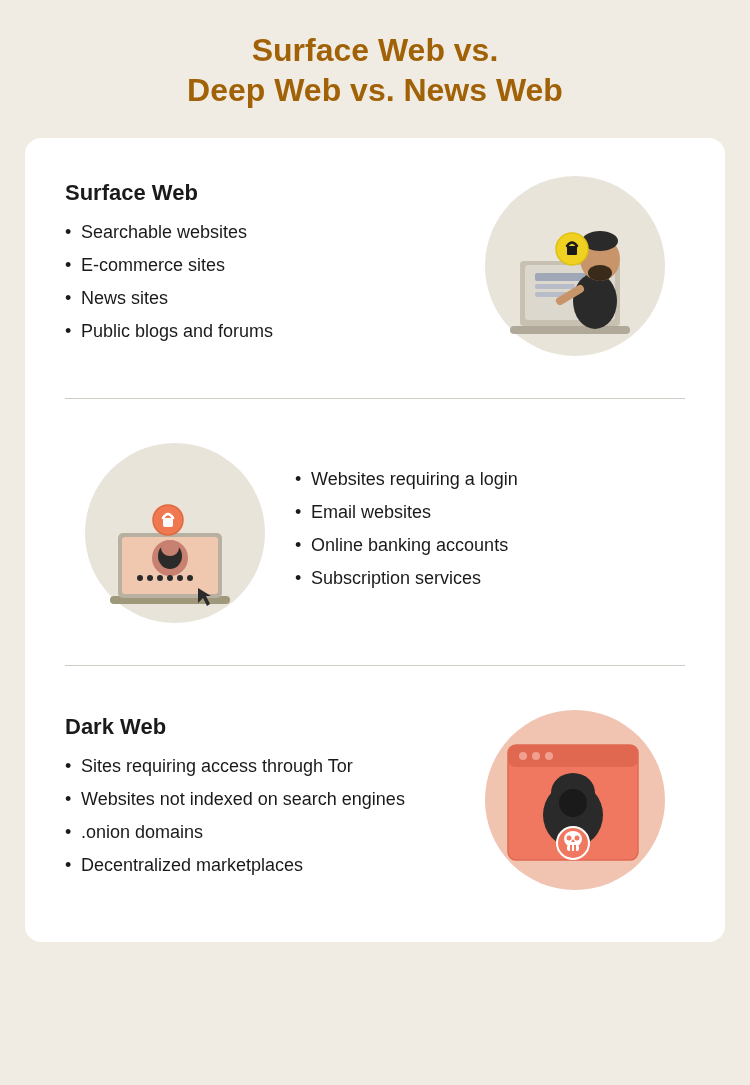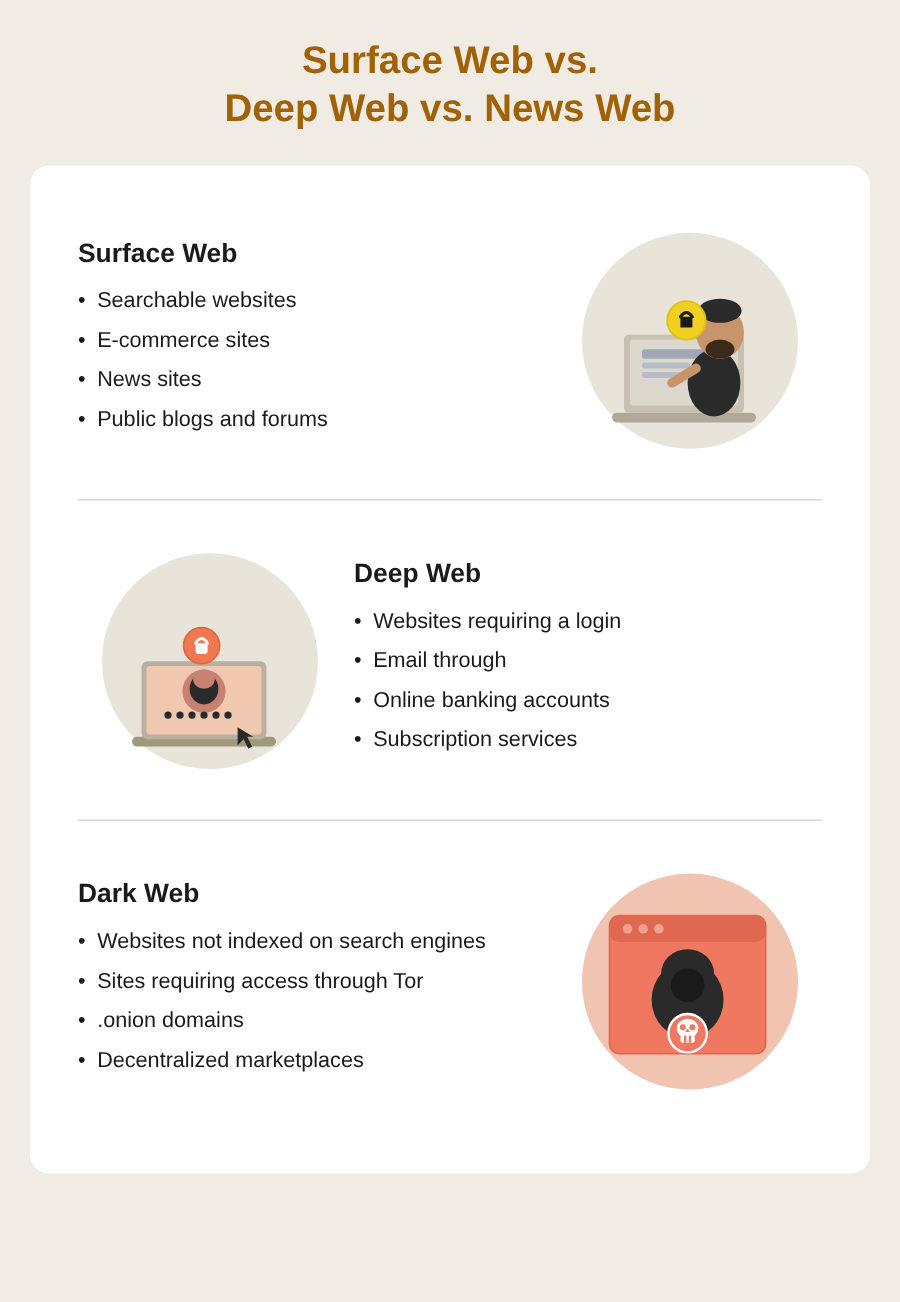--- a/index.html
+++ b/index.html
@@ -23,21 +23,21 @@
       margin-bottom: 28px;
       line-height: 1.25;
       font-family: 'Arial Black', 'Arial', sans-serif;
     }
 
     .card {
       background: #ffffff;
       border-radius: 16px;
       width: 100%;
       max-width: 700px;
-      padding: 36px 40px;
+      padding: 18px 40px;
       display: flex;
       flex-direction: column;
     }
 
     .section {
       display: flex;
       flex-direction: row;
       align-items: center;
       padding: 10px 0 24px 0;
     }
@@ -191,24 +191,23 @@
           <line x1="90" y1="108" x2="70" y2="120" stroke="#c8956a" stroke-width="8" stroke-linecap="round"></line>
         </svg>
       </div>
     </div>
   </div>
 
   <hr class="divider">
 
   <div class="section reverse">
     <div class="section-text">
-      <div class="section-title">Deep Web</div>
       <ul class="bullet-list">
       <li>Websites requiring a login</li>
-          <li>Email through</li>
+          <li>Email websites</li>
           <li>Online banking accounts</li>
           <li>Subscription services</li>
         </ul>
     </div>
     <div class="section-image">
       <div class="deep-circle">
         <svg width="170" height="170" viewBox="0 0 170 170">
 
           <rect x="20" y="148" width="120" height="8" rx="4" fill="#a0987a"></rect>
 
@@ -236,22 +235,22 @@
       </div>
     </div>
   </div>
 
   <hr class="divider">
 
   <div class="section">
     <div class="section-text">
       <div class="section-title">Dark Web</div>
       <ul class="bullet-list">
-      <li>Websites not indexed on search engines</li>
-          <li>Sites requiring access through Tor</li>
+      <li>Sites requiring access through Tor</li>
+          <li>Websites not indexed on search engines</li>
           <li>.onion domains</li>
           <li>Decentralized marketplaces</li>
         </ul>
     </div>
     <div class="section-image">
       <div class="dark-circle">
         <svg width="170" height="170" viewBox="0 0 170 170">
 
           <rect x="18" y="30" width="130" height="115" rx="8" fill="#f07860" stroke="#e06850" stroke-width="1.5"></rect>
 

